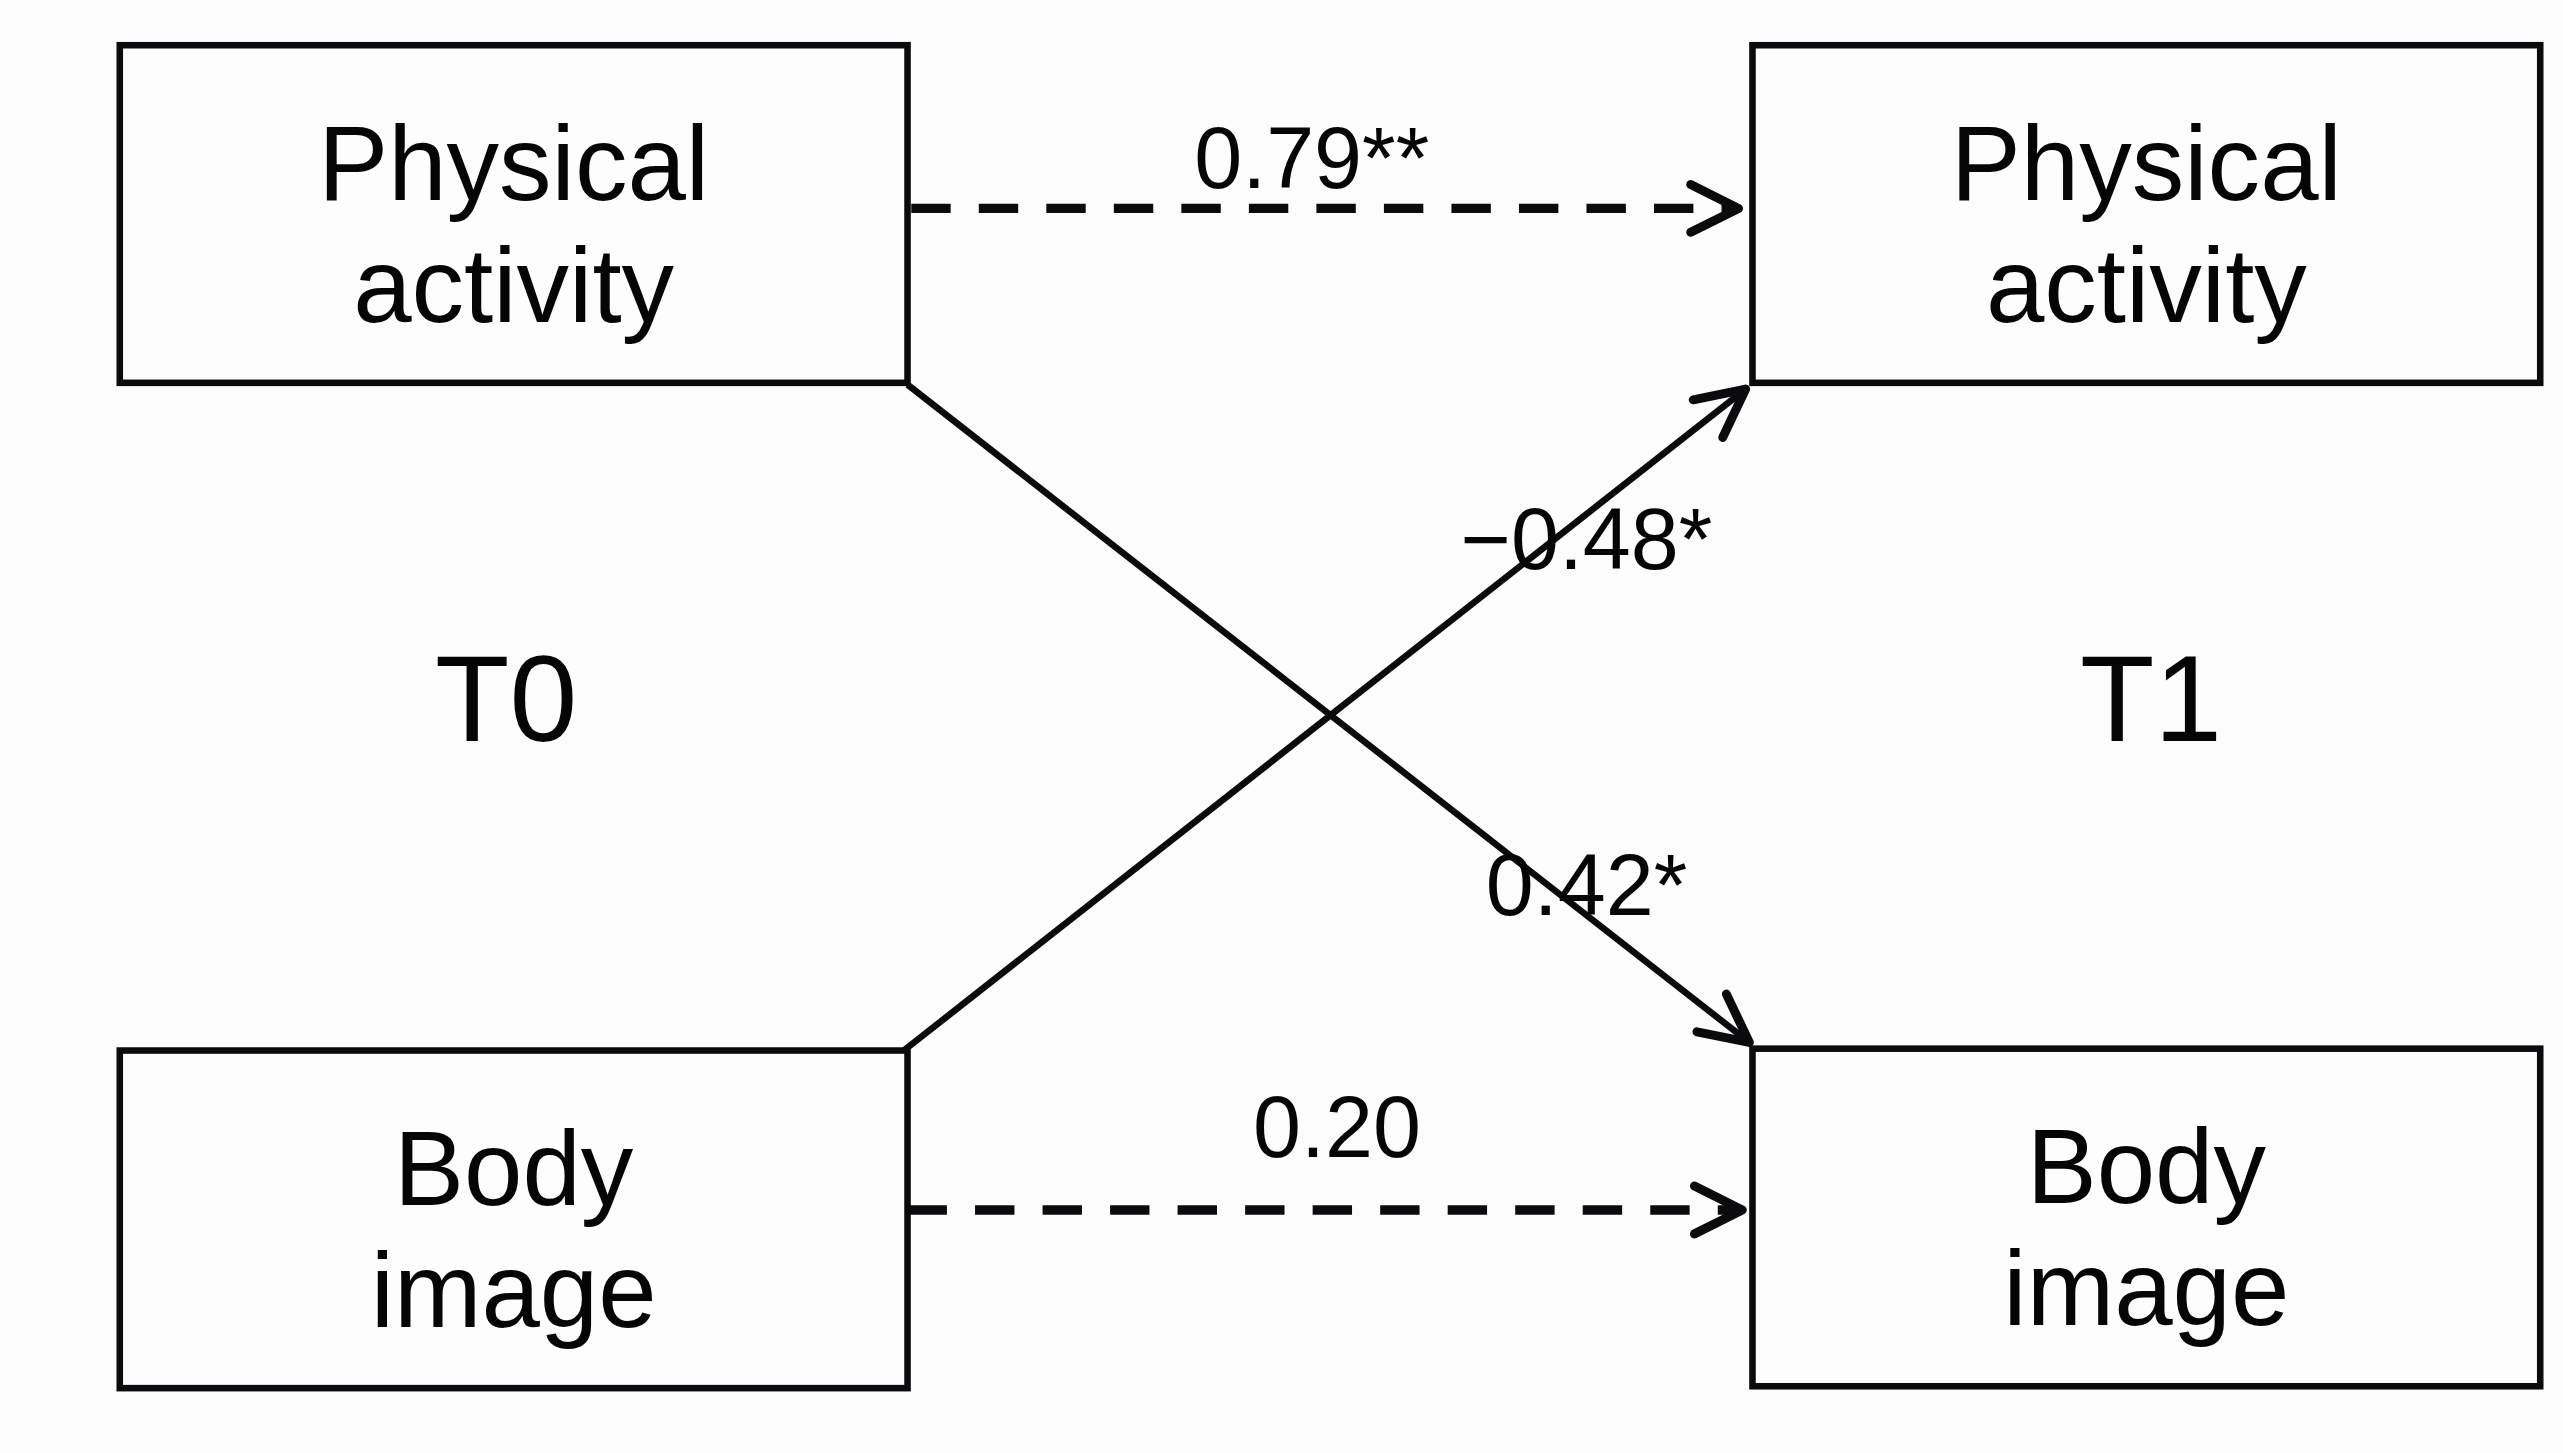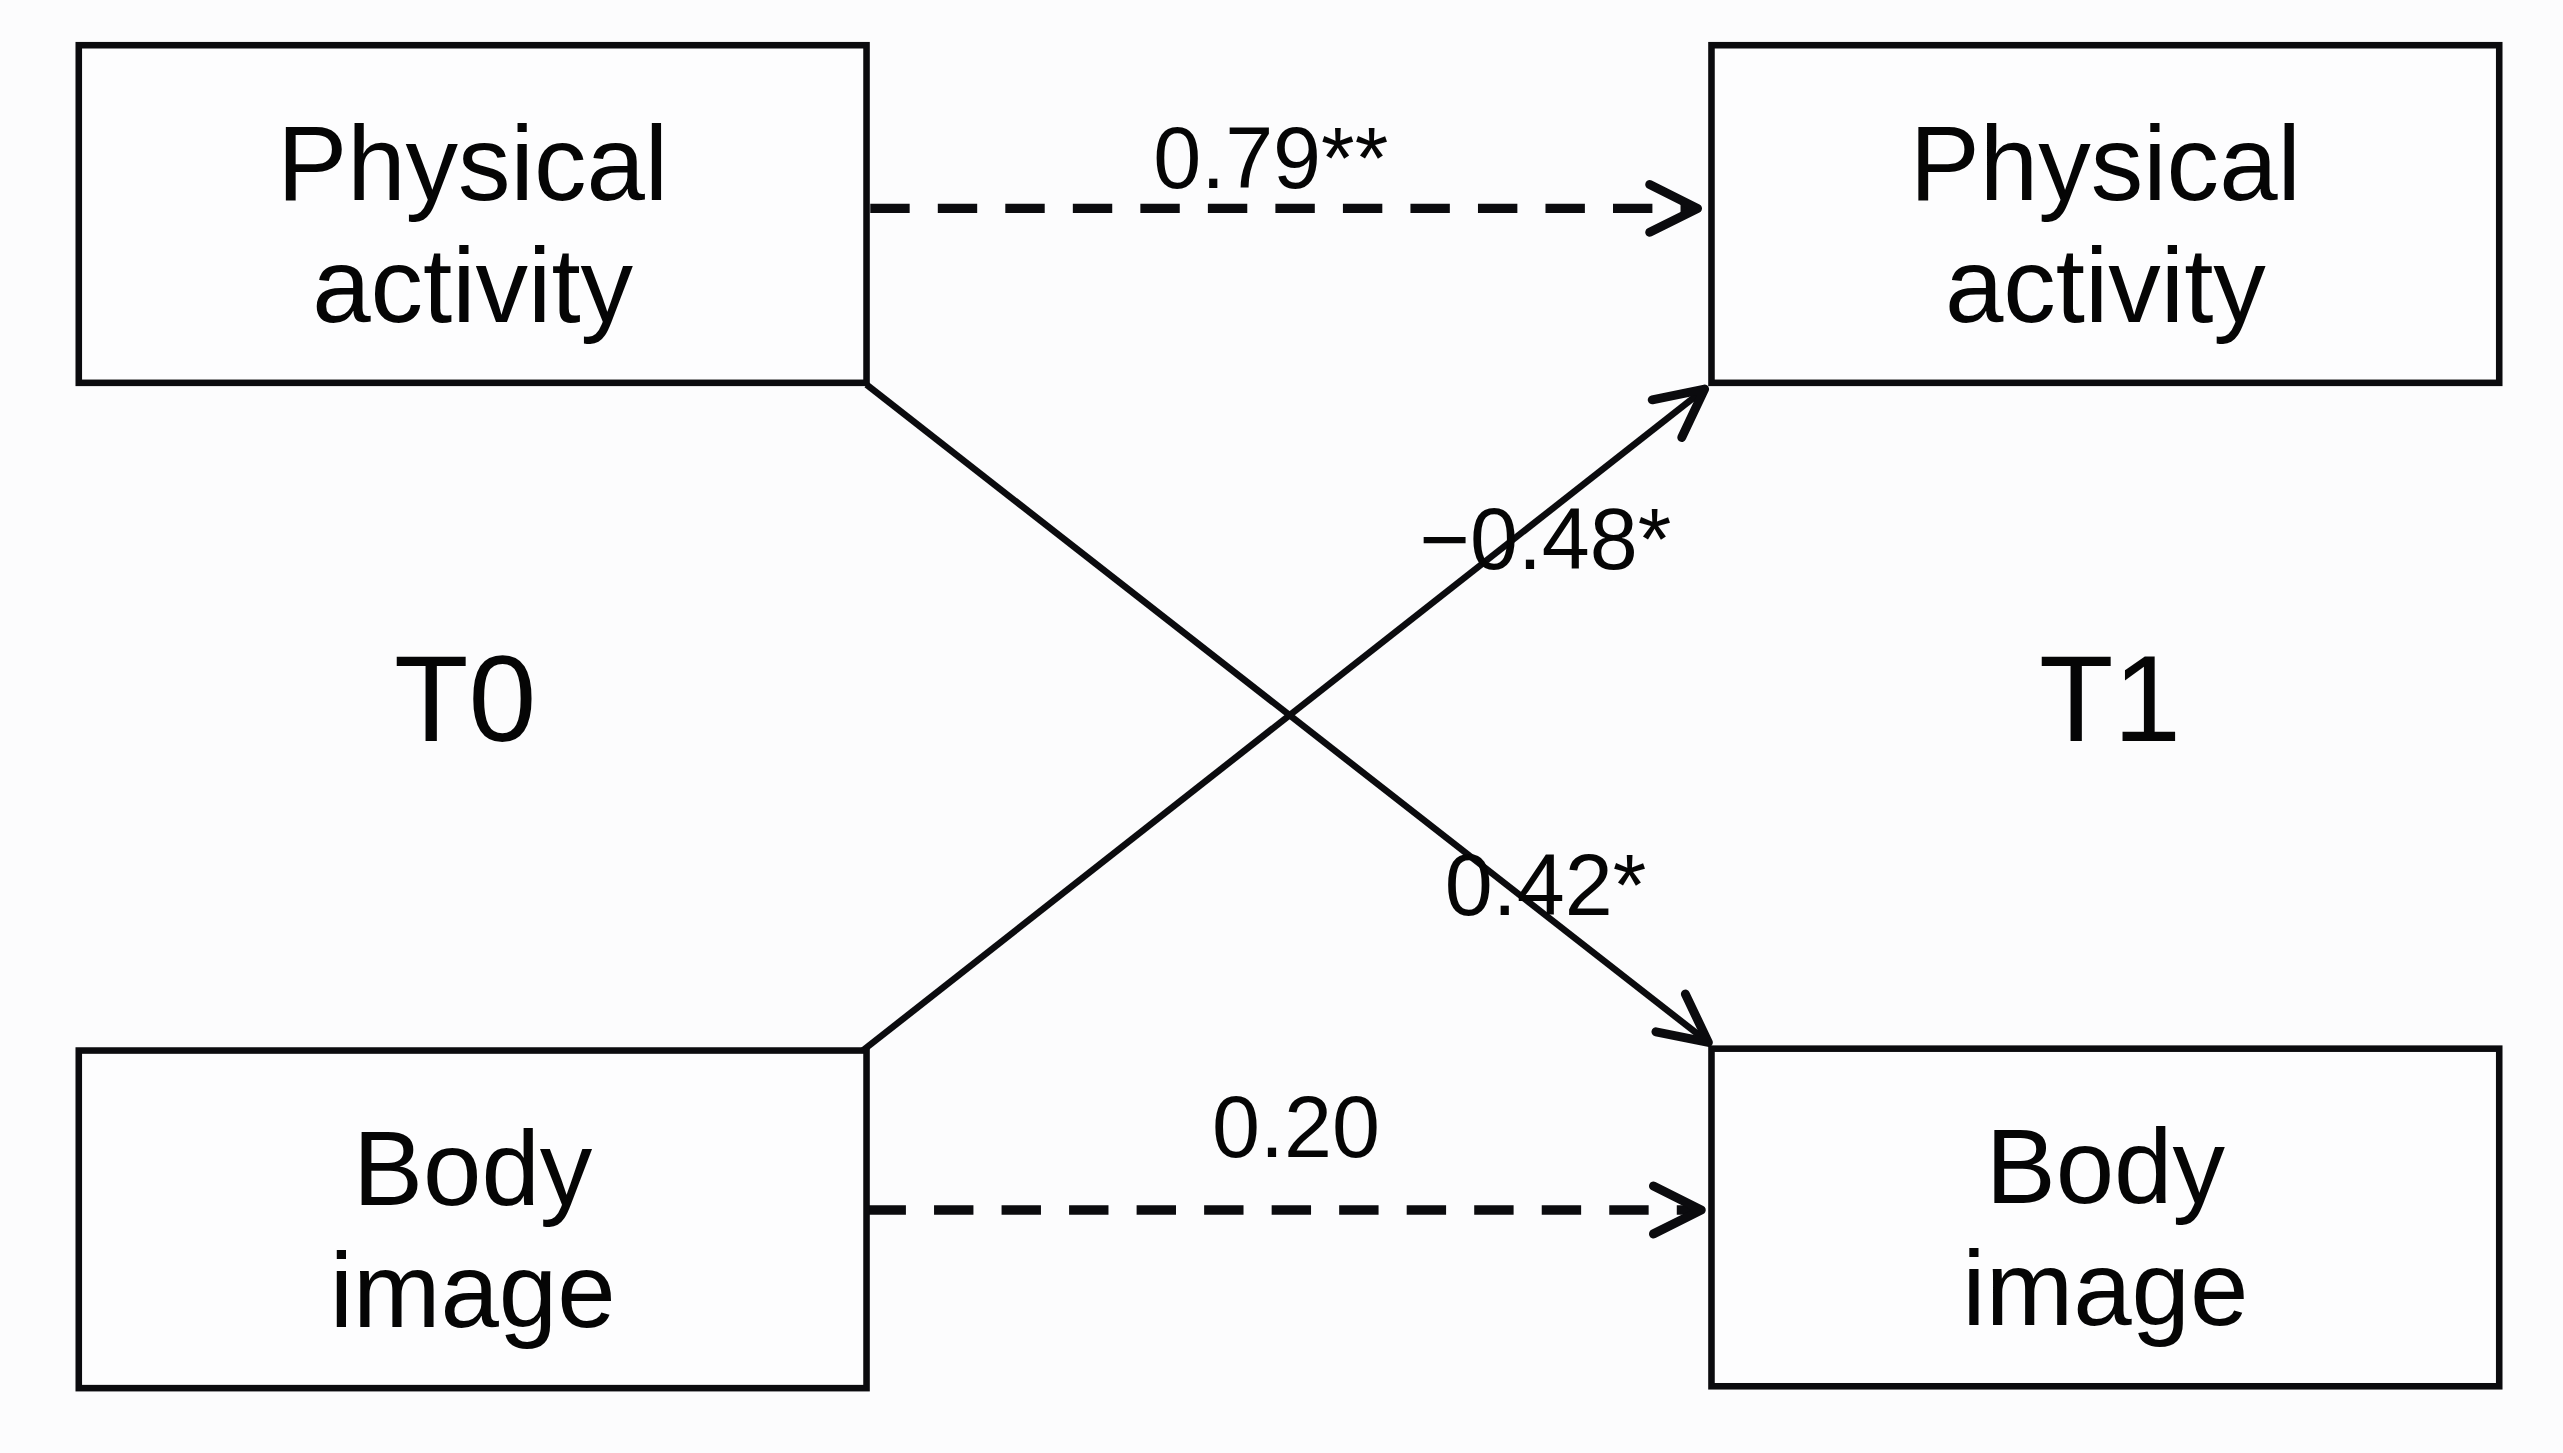--- a/index.html
+++ b/index.html
@@ -6,20 +6,21 @@
     margin: 0;
     padding: 0;
     background: #fcfcfd;
   }
   .stage {
     position: relative;
     width: 2088px;
     height: 1454px;
     background: #fcfcfd;
     font-family: "Liberation Sans", sans-serif;
+    padding-left: 41px;
   }
   svg { display: block; }
   .node-rect {
     fill: #fdfdfe;
     stroke: #0b0b0e;
     stroke-width: 7;
   }
   .conn {
     stroke: #0b0b0e;
     fill: none;

